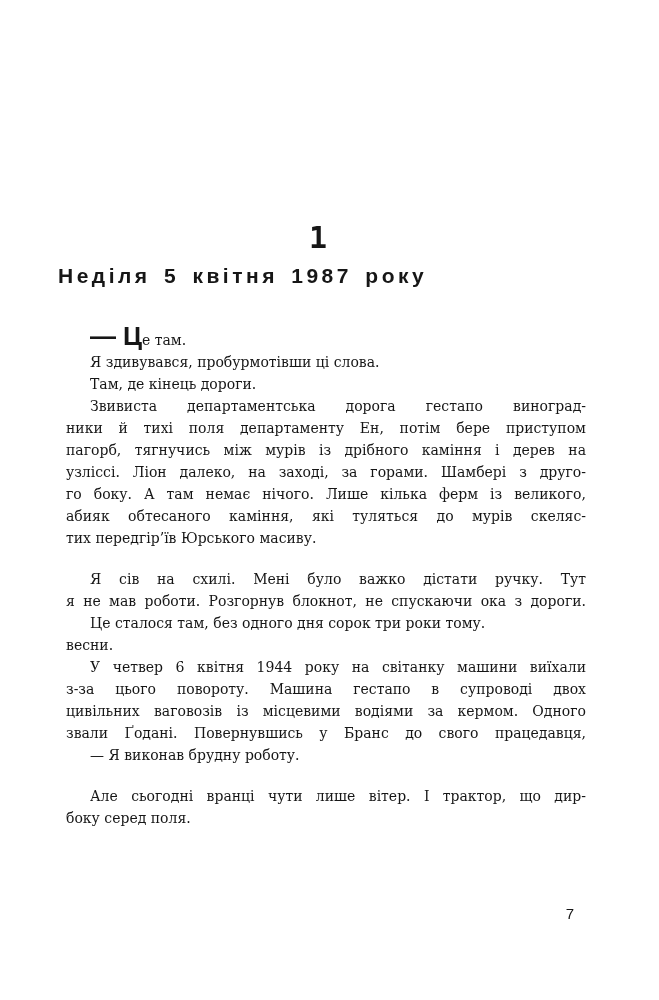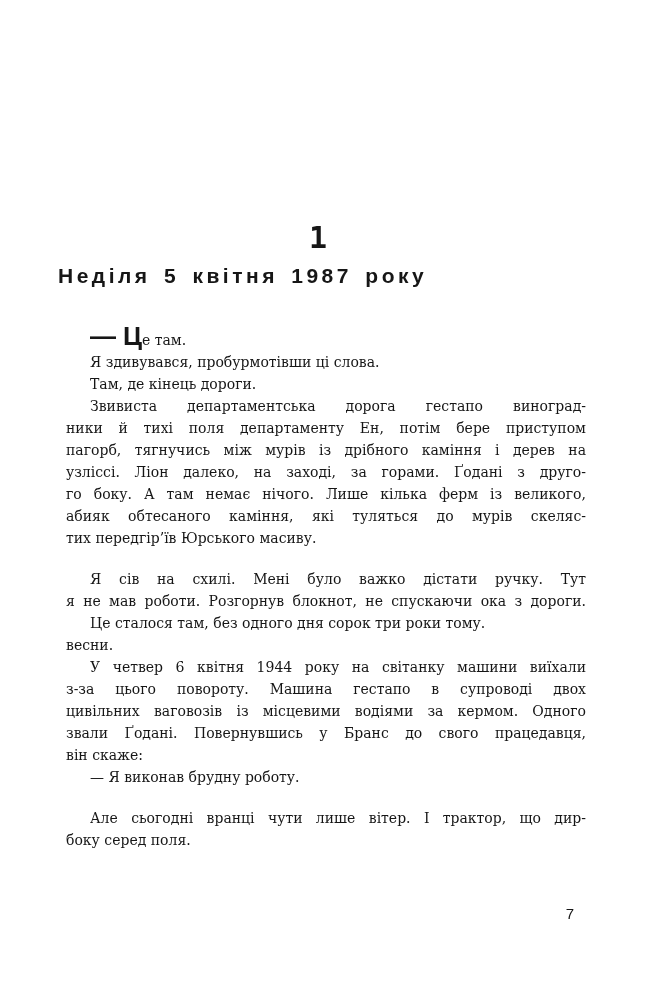--- a/index.html
+++ b/index.html
@@ -79,33 +79,32 @@
 
   <div class="body-text" id="body-text">
     <div class="line indent opening">
       <span class="lettrine"><span class="dash">—</span><span>Ц</span></span><span>е там.</span>
     </div>
   <div class="line indent">Я здивувався, пробурмотівши ці слова.</div>
       <div class="line indent">Там, де кінець дороги.</div>
       <div class="line indent just">Звивиста департаментська дорога гестапо виноград-</div>
       <div class="line just">ники й тихі поля департаменту Ен, потім бере приступом</div>
       <div class="line just">пагорб, тягнучись між мурів із дрібного каміння і дерев на</div>
-      <div class="line just">узліссі. Ліон далеко, на заході, за горами. Ґодані з друго-</div>
+      <div class="line just">узліссі. Ліон далеко, на заході, за горами. Шамбері з друго-</div>
       <div class="line just">го боку. А там немає нічого. Лише кілька ферм із великого,</div>
       <div class="line just">абияк обтесаного каміння, які туляться до мурів скеляс-</div>
       <div class="line">тих передгір’їв Юрського масиву.</div>
       <div class="line indent just gap">Я сів на схилі. Мені було важко дістати ручку. Тут</div>
       <div class="line just">я не мав роботи. Розгорнув блокнот, не спускаючи ока з дороги.</div>
       <div class="line indent">Це сталося там, без одного дня сорок три роки тому.</div>
       <div class="line">весни.</div>
       <div class="line indent just">У четвер 6 квітня 1944 року на світанку машини виїхали</div>
       <div class="line just">з-за цього повороту. Машина гестапо в супроводі двох</div>
       <div class="line just">цивільних ваговозів із місцевими водіями за кермом. Одного</div>
       <div class="line just">звали Ґодані. Повернувшись у Бранс до свого працедавця,</div>
-      <div class="line">він скаже:</div>
       <div class="line indent">— Я виконав брудну роботу.</div>
       <div class="line indent just gap">Але сьогодні вранці чути лише вітер. І трактор, що дир-</div>
       <div class="line">боку серед поля.</div>
     </div>
 
   <div class="page-num">7</div>
 
 </div>
 
 </body></html>

